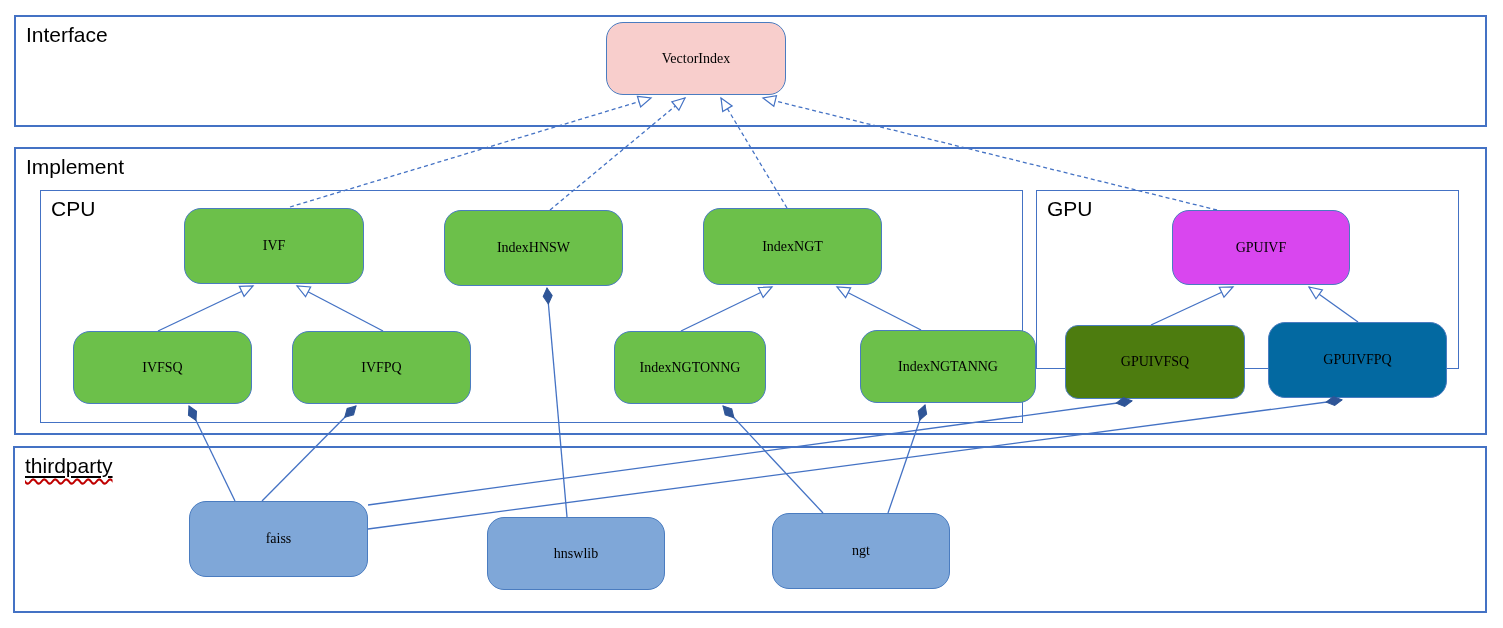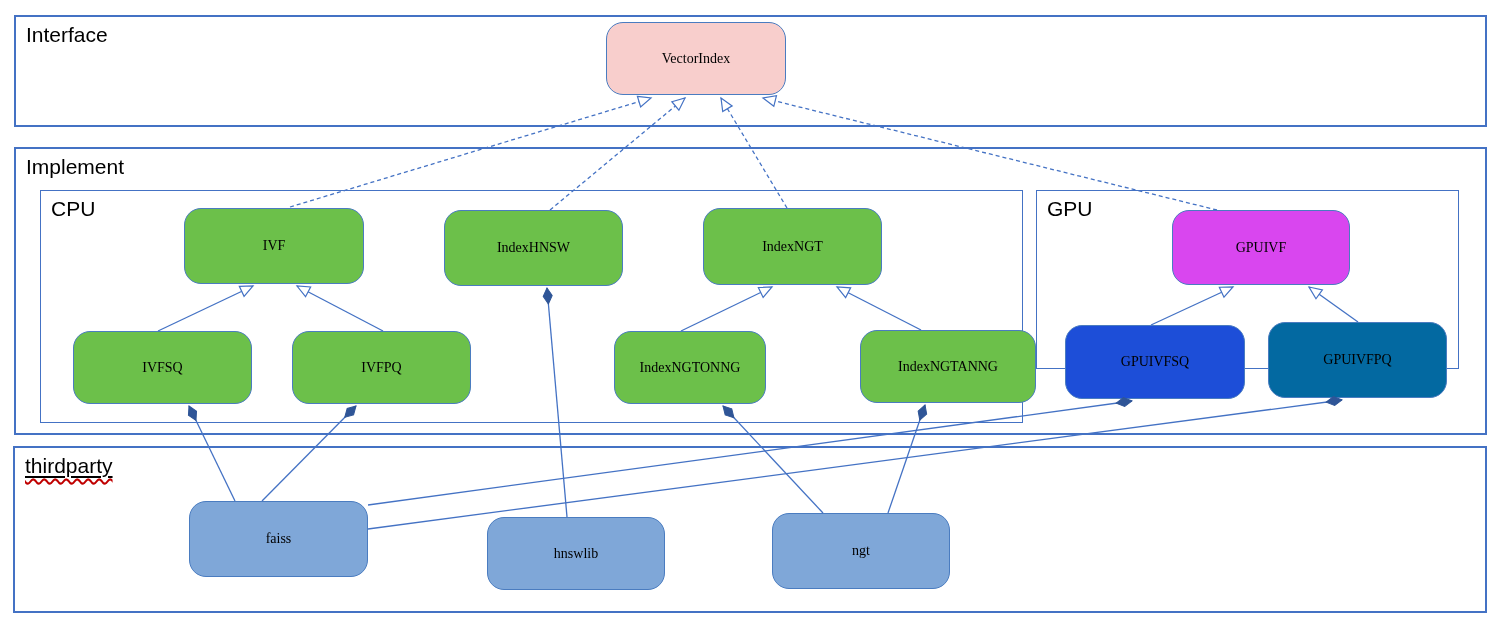--- a/index.html
+++ b/index.html
@@ -93,21 +93,21 @@
       </div>
       <div class="node" style="left: 614px; top: 331px; width: 152px; height: 73px; background: rgb(108, 192, 74);">
         <span>IndexNGTONNG</span>
       </div>
       <div class="node" style="left: 827px; top: 330px; width: 176px; height: 73px; background: rgb(108, 192, 74); margin-left: 33px;">
         <span>IndexNGTANNG</span>
       </div>
       <div class="node" style="left: 1172px; top: 210px; width: 178px; height: 75px; background: #d946ef;">
         <span>GPUIVF</span>
       </div>
-      <div class="node" style="left: 1065px; top: 325px; width: 180px; height: 74px; background: #1d4ed8;">
+      <div class="node" style="left: 1065px; top: 325px; width: 180px; height: 74px; background: #4d7c0f; border-radius: 13px;">
         <span>GPUIVFSQ</span>
       </div>
       <div class="node" style="left: 1268px; top: 322px; width: 179px; height: 76px; background: #0369a1;">
         <span>GPUIVFPQ</span>
       </div>
       <div class="node" style="left: 189px; top: 501px; width: 179px; height: 76px; background: rgb(127, 167, 216);">
         <span>faiss</span>
       </div>
       <div class="node" style="left: 487px; top: 517px; width: 178px; height: 73px; background: rgb(127, 167, 216);">
         <span>hnswlib</span>

